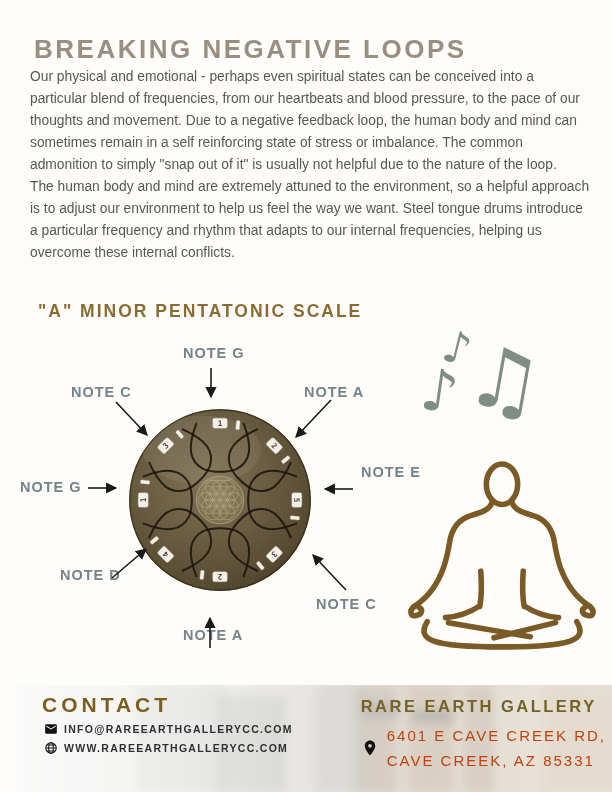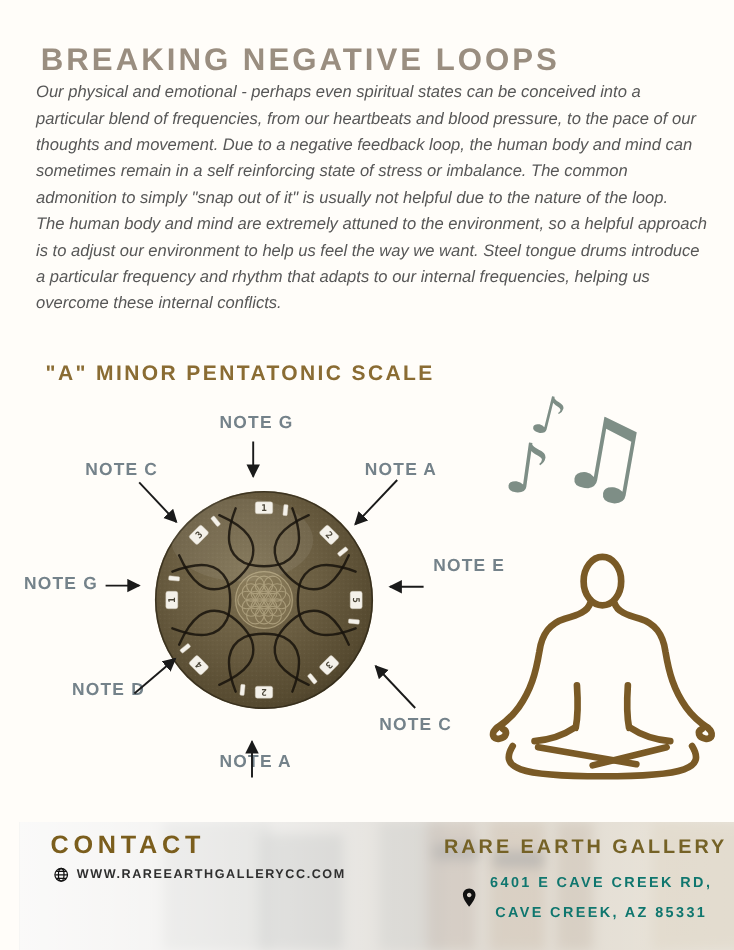--- a/index.html
+++ b/index.html
@@ -9,21 +9,21 @@
     -webkit-font-smoothing:antialiased;
   }
   .page-title{
     position:absolute;left:30px;top:30px;margin:4px;
     font-size:26px;font-weight:bold;letter-spacing:2.5px;color:#9a8e80;
   }
   .body-copy{
     position:absolute;left:30px;top:66px;width:560px;
     font-size:13.8px;line-height:22px;color:#575757;
   }
-  .body-copy p{margin:0;font-style:italic;}
+  .body-copy p{margin:0;}
   .scale-heading{
     position:absolute;left:38px;top:301px;margin:0;
     font-size:17.5px;font-weight:bold;letter-spacing:2px;color:#8a6c33;
   }
   .diagram{position:absolute;left:0;top:330px;width:612px;height:345px;}
   .drum-svg{position:absolute;left:120px;top:70px;width:200px;height:200px;}
   .tongue{fill:none;stroke:#17130c;stroke-width:2.2;stroke-linecap:round;opacity:.85;}
   .sticker{fill:#f4f1ea;stroke:#c9c2b2;stroke-width:.4;}
   .sticker-num{font-family:"DejaVu Sans Mono",monospace;font-size:8.5px;font-weight:bold;fill:#4a4538;text-anchor:middle;}
   .note-label{
@@ -44,24 +44,24 @@
     background:linear-gradient(90deg,#dcdad6 0%,#cfccc6 25%,#b9b3a8 45%,#a99a82 65%,#c2b49a 85%,#cec4b2 100%);}
   .blob{position:absolute;filter:blur(5px);}
   .footer-overlay{position:absolute;inset:0;
     background:linear-gradient(90deg,rgba(255,255,255,.86) 0%,rgba(255,255,255,.68) 45%,rgba(255,255,255,.58) 100%);}
   .footer-content{position:absolute;inset:0;display:flex;justify-content:space-between;
     padding:6px 22px 0 26px;box-sizing:border-box;}
   .contact-heading{margin:2px 0 5px 0;font-size:21px;font-weight:bold;letter-spacing:4px;color:#7b5e1d;}
   .contact-row{display:flex;align-items:center;gap:6px;margin:0 0 4.5px 2px;}
   .contact-row svg{flex:0 0 auto;}
   .contact-text{font-size:10.5px;letter-spacing:1.3px;color:#2f2f2f;font-weight:600;}
-  .gallery-col{text-align:center;padding-top:2px;}
+  .gallery-col{text-align:left;padding-top:2px;}
   .gallery-name{margin:4px 0 7px 0;font-size:16.5px;font-weight:bold;letter-spacing:2.5px;color:#756226;white-space:nowrap;}
   .address-row{display:flex;align-items:center;gap:8px;justify-content:center;}
-  .address-lines{font-size:12px;letter-spacing:2px;color:#0f766e;line-height:25px;font-weight:700;white-space:nowrap;}
+  .address-lines{font-size:15px;letter-spacing:2px;color:#c2410c;line-height:25px;font-weight:400;white-space:nowrap;}
 </style>
 </head>
 <body>
 
 <h1 class="page-title">BREAKING NEGATIVE LOOPS</h1>
 
 <div class="body-copy">
   <p>Our physical and emotional - perhaps even spiritual states can be conceived into a particular blend of frequencies, from our heartbeats and blood pressure, to the pace of our thoughts and movement. Due to a negative feedback loop, the human body and mind can sometimes remain in a self reinforcing state of stress or imbalance. The common admonition to simply "snap out of it" is usually not helpful due to the nature of the loop.</p>
   <p>The human body and mind are extremely attuned to the environment, so a helpful approach is to adjust our environment to help us feel the way we want. Steel tongue drums introduce a particular frequency and rhythm that adapts to our internal frequencies, helping us overcome these internal conflicts.</p>
 </div>
@@ -226,20 +226,26 @@
     <div class="blob" style="left:392px;top:0;width:46px;height:107px;background:#8a6a42;opacity:.6"></div>
     <div class="blob" style="left:448px;top:0;width:30px;height:107px;background:#7a5c38;opacity:.5"></div>
     <div class="blob" style="left:345px;top:18px;width:38px;height:14px;background:#2e2a24;opacity:.7"></div>
     <div class="blob" style="left:395px;top:24px;width:42px;height:14px;background:#2e2a24;opacity:.7"></div>
     <div class="blob" style="right:0;top:0;width:85px;height:107px;background:#b09a72;opacity:.55"></div>
   </div>
   <div class="footer-overlay"></div>
   <div class="footer-content">
     <div class="contact-col">
       <h3 class="contact-heading">CONTACT</h3>
+      <div class="contact-row">
+        <svg width="14" height="14" viewBox="0 0 24 24">
+          <path fill="#111" d="M20 4H4c-1.1 0-2 .9-2 2v12c0 1.1.9 2 2 2h16c1.1 0 2-.9 2-2V6c0-1.1-.9-2-2-2zm0 4l-8 5-8-5V6l8 5 8-5v2z"></path>
+        </svg>
+        <span class="contact-text">INFO@RAREEARTHGALLERYCC.COM</span>
+      </div>
       <div class="contact-row">
         <svg width="14" height="14" viewBox="0 0 24 24">
           <g fill="none" stroke="#111" stroke-width="1.8">
             <circle cx="12" cy="12" r="9"></circle>
             <ellipse cx="12" cy="12" rx="4" ry="9"></ellipse>
             <path d="M3.5,12 H20.5 M5,7 H19 M5,17 H19"></path>
           </g>
         </svg>
         <span class="contact-text">WWW.RAREEARTHGALLERYCC.COM</span>
       </div>

